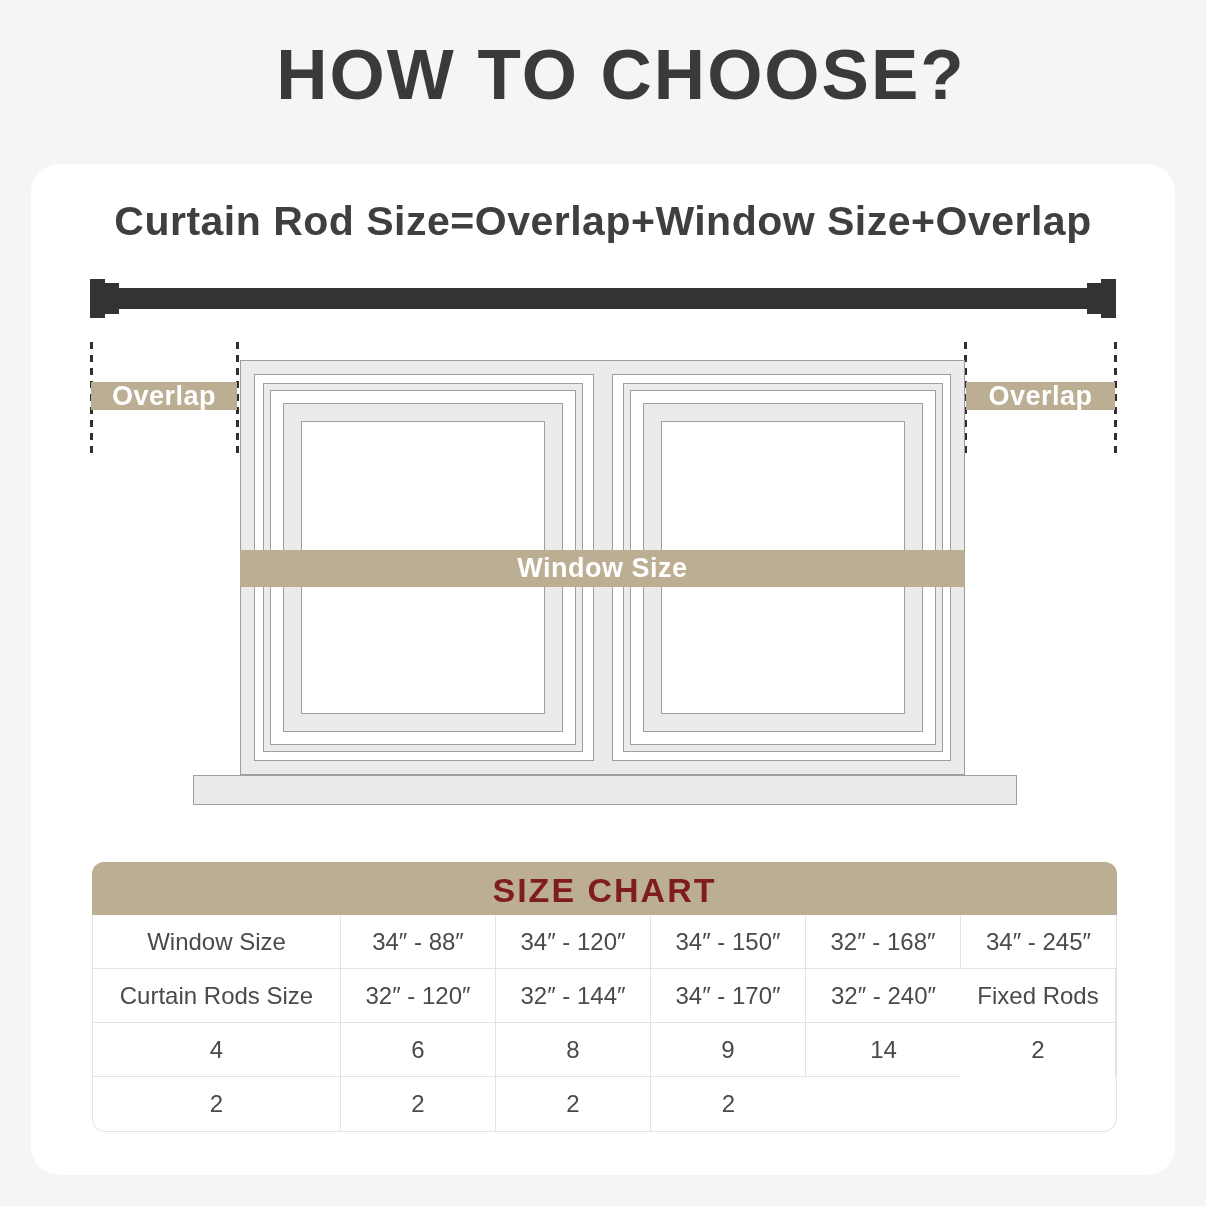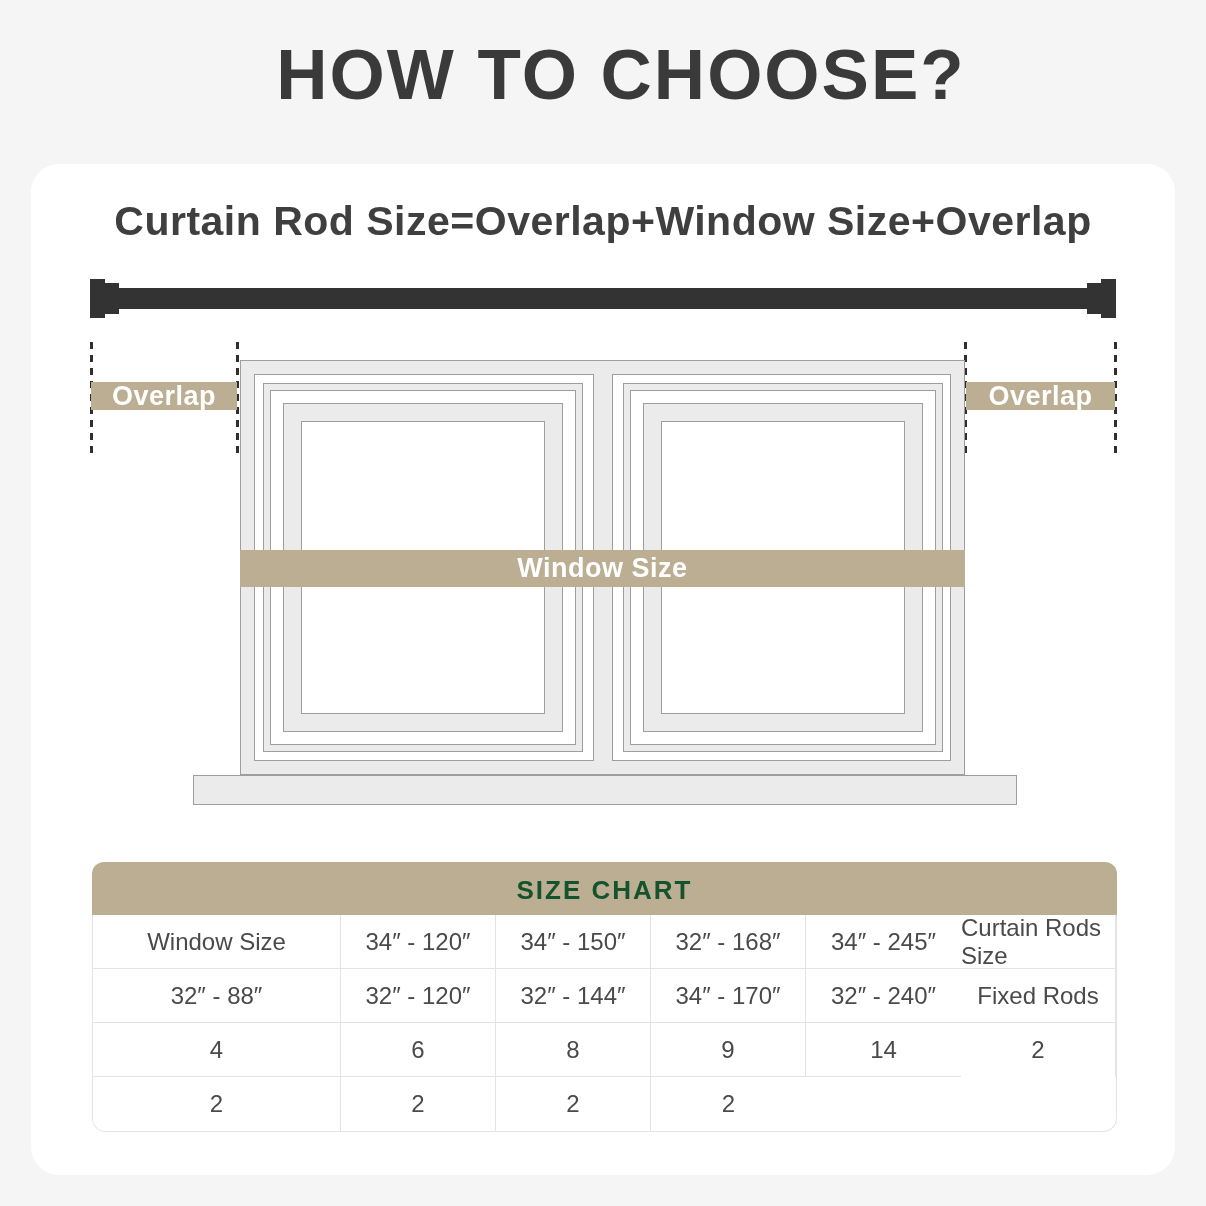--- a/index.html
+++ b/index.html
@@ -83,21 +83,21 @@
     position:absolute;left:209px;top:386px;width:725px;height:37px;
     background:#bcae92;color:#ffffff;font-weight:bold;font-size:27px;
     display:flex;align-items:center;justify-content:center;letter-spacing:0.5px;
   }
 
   
   .tbl-head{
     position:absolute;left:61px;top:698px;width:1025px;height:56px;box-sizing:border-box;
     background:#bcae92;border-radius:12px 12px 0 0;
     display:flex;align-items:center;justify-content:center;
-    color:#14532d;font-weight:bold;font-size:26px;letter-spacing:2px;
+    color:#7f1d1d;font-weight:bold;font-size:34px;letter-spacing:2px;
   }
   .tbl{
     position:absolute;left:61px;top:751px;width:1025px;box-sizing:border-box;
     display:grid;grid-template-columns:248px repeat(5,1fr);
     background:#ffffff;border:1px solid #e3e3e3;border-top:none;
     border-radius:0 0 14px 14px;overflow:hidden;
   }
   .td{
     height:54px;display:flex;align-items:center;justify-content:center;
     border-right:1px solid #e3e3e3;border-bottom:1px solid #e3e3e3;box-sizing:border-box;
@@ -142,27 +142,27 @@
     <div class="sill"></div>
 
     <div class="ovl ovl-left">Overlap</div>
     <div class="ovl ovl-right">Overlap</div>
     <div class="wsband">Window Size</div>
 
     <div class="tbl-head">SIZE CHART</div>
     <div class="tbl">
 
       <div class="td">Window Size</div>
+      <div class="td">34″ - 88″</div>
       <div class="td">34″ - 120″</div>
       <div class="td">34″ - 150″</div>
       <div class="td">32″ - 168″</div>
       <div class="td lastc">34″ - 245″</div>
 
       <div class="td">Curtain Rods Size</div>
-      <div class="td">32″ - 88″</div>
       <div class="td">32″ - 120″</div>
       <div class="td">32″ - 144″</div>
       <div class="td">34″ - 170″</div>
       <div class="td lastc">32″ - 240″</div>
 
       <div class="td">Fixed Rods</div>
       <div class="td">4</div>
       <div class="td">6</div>
       <div class="td">8</div>
       <div class="td">9</div>

